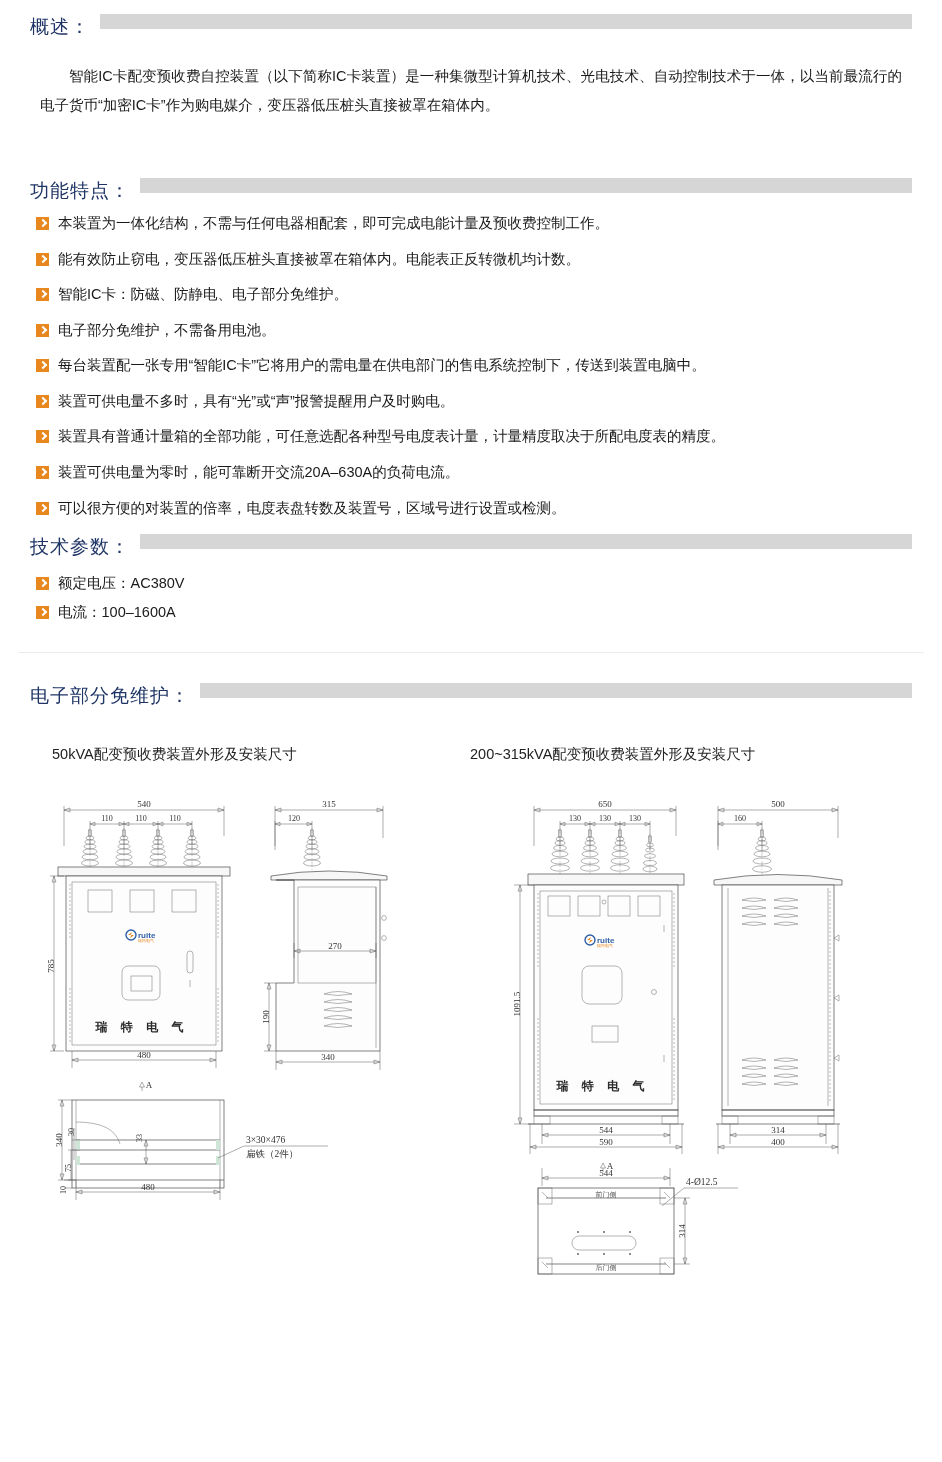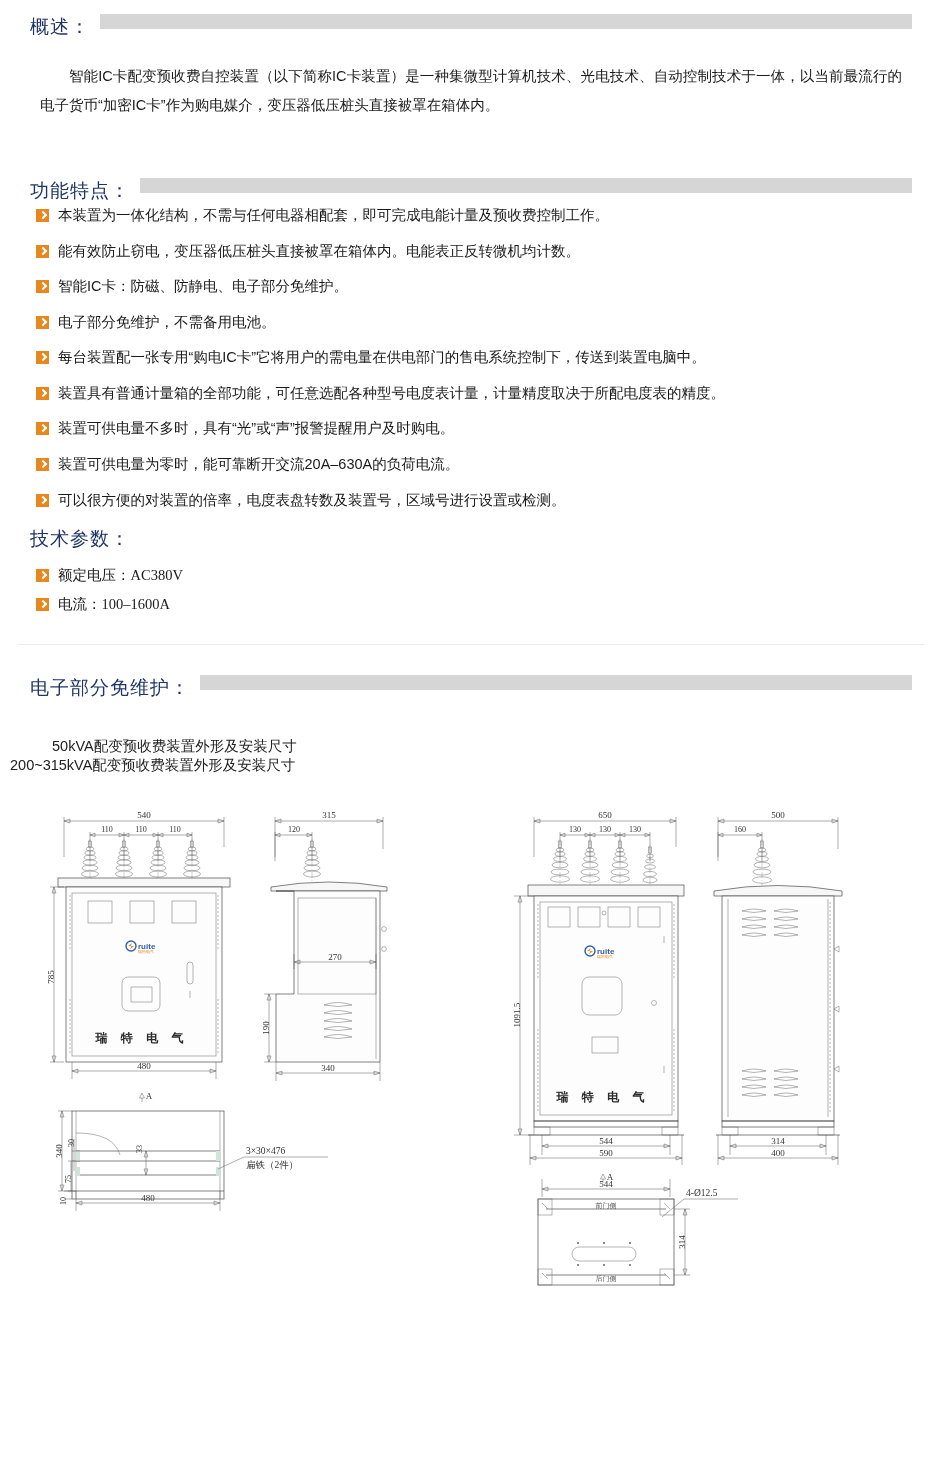--- a/index.html
+++ b/index.html
@@ -33,21 +33,21 @@
   .intro {
     margin: 22px 40px 0 40px;
     font-size: 14.5px;
     color: #1a1a1a;
     line-height: 2.0;
     text-indent: 2em;
     text-align: justify;
   }
 
   
-  .bullets { margin: 2px 0 0 36px; }
+  .bullets { margin: 10px 0 0 36px; }
   .bullet-row {
     display: flex; align-items: flex-start;
     margin-bottom: 16px;
   }
   .bullet-icon {
     width: 13px; height: 13px;
     background: #e8871e;
     margin-top: 3px; margin-right: 9px;
     flex: 0 0 auto;
     position: relative;
@@ -59,36 +59,35 @@
     width: 4px; height: 4px;
     border-top: 2px solid #ffffff;
     border-right: 2px solid #ffffff;
     transform: rotate(45deg);
   }
   .bullet-text {
     font-size: 14.5px;
     color: #1a1a1a;
     line-height: 1.35;
   }
-  .bullets.tight .bullet-row { margin-bottom: 9px; font-family: Liberation Serif, serif; }
+  .bullets.tight .bullet-row { margin-bottom: 9px; }
 
   
   .divider {
     margin: 30px 18px 0 18px;
     height: 1px;
     background: #ececec;
   }
 
   
   .drawing-titles {
     display: flex;
     margin: 36px 0 0 0;
     font-size: 14.5px;
     color: #222;
-    flex-direction: column;
   }
   .drawing-titles .t1 { width: 460px; padding-left: 52px; }
   .drawing-titles .t2 { padding-left: 10px; }
 
   .drawings {
     position: relative;
     margin-top: 24px;
     height: 520px;
     text-align: center;
   }
@@ -163,41 +162,41 @@
     <div class="bullet-row">
       <span class="bullet-icon"></span>
       <span class="bullet-text">智能IC卡：防磁、防静电、电子部分免维护。</span>
     </div>
     <div class="bullet-row">
       <span class="bullet-icon"></span>
       <span class="bullet-text">电子部分免维护，不需备用电池。</span>
     </div>
     <div class="bullet-row">
       <span class="bullet-icon"></span>
-      <span class="bullet-text">每台装置配一张专用“购电IC卡”它将用户的需电量在供电部门的售电系统控制下，传送到装置电脑中。</span>
+      <span class="bullet-text">每台装置配一张专用“智能IC卡”它将用户的需电量在供电部门的售电系统控制下，传送到装置电脑中。</span>
+    </div>
+    <div class="bullet-row">
+      <span class="bullet-icon"></span>
+      <span class="bullet-text">装置可供电量不多时，具有“光”或“声”报警提醒用户及时购电。</span>
     </div>
     <div class="bullet-row">
       <span class="bullet-icon"></span>
       <span class="bullet-text">装置具有普通计量箱的全部功能，可任意选配各种型号电度表计量，计量精度取决于所配电度表的精度。</span>
     </div>
     <div class="bullet-row">
       <span class="bullet-icon"></span>
-      <span class="bullet-text">装置可供电量不多时，具有“光”或“声”报警提醒用户及时购电。</span>
-    </div>
-    <div class="bullet-row">
-      <span class="bullet-icon"></span>
       <span class="bullet-text">装置可供电量为零时，能可靠断开交流20A–630A的负荷电流。</span>
     </div>
     <div class="bullet-row">
       <span class="bullet-icon"></span>
       <span class="bullet-text">可以很方便的对装置的倍率，电度表盘转数及装置号，区域号进行设置或检测。</span>
     </div>
   </div>
 
-  <div class="section-head" style="margin-top:12px;flex-direction:column;">
+  <div class="section-head" style="margin-top:12px;">
     <div class="title">技术参数：</div>
     <div class="bar"></div>
   </div>
 
   <div class="bullets tight" style="margin-top:14px;">
     <div class="bullet-row">
       <span class="bullet-icon"></span>
       <span class="bullet-text">额定电压：AC380V</span>
     </div>
     <div class="bullet-row">

